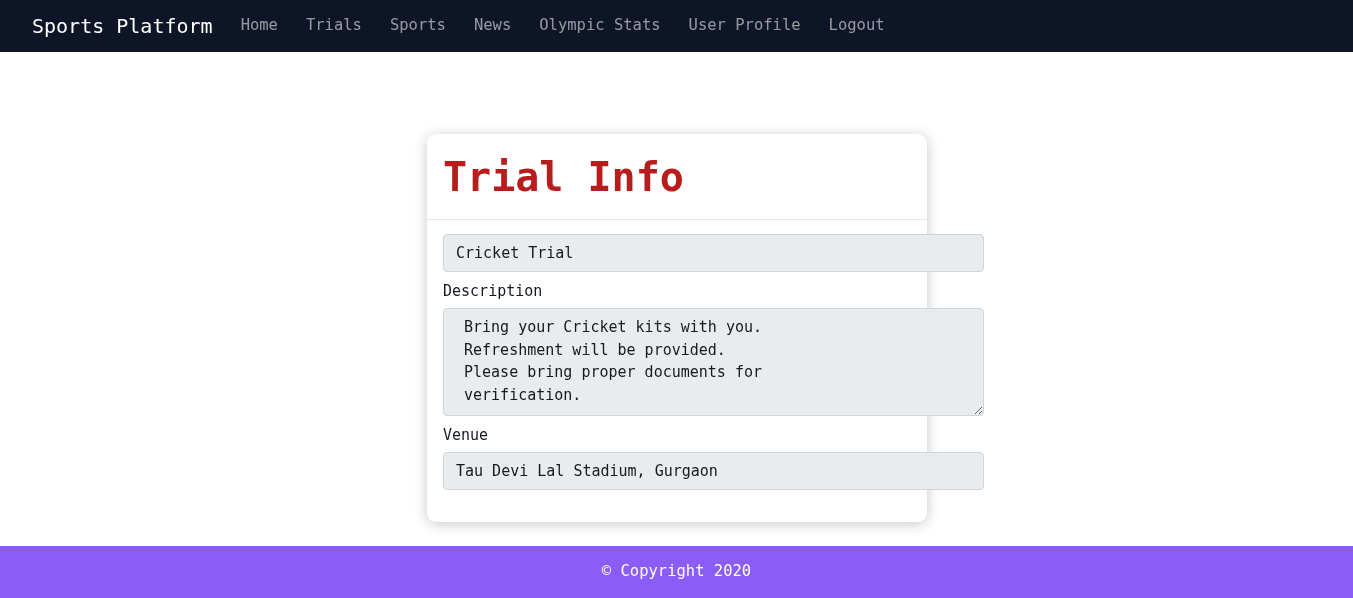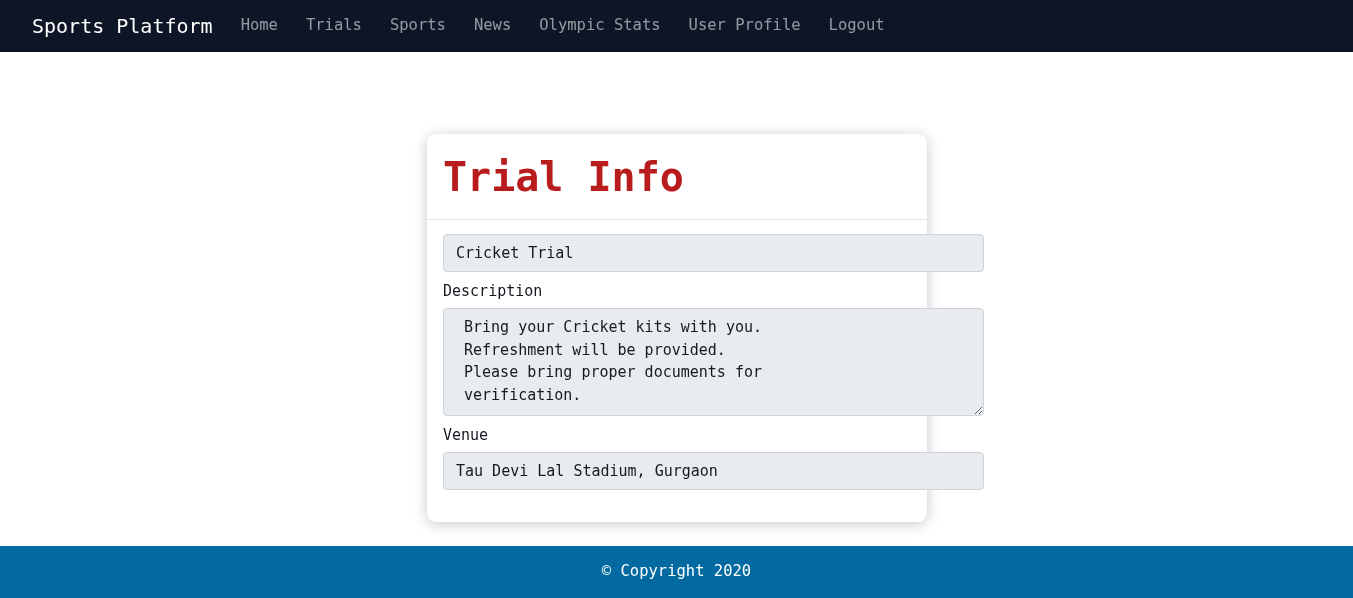--- a/index.html
+++ b/index.html
@@ -126,21 +126,21 @@
     padding-left: 20px;
   }
 
   
   .footer {
     position: absolute;
     left: 0;
     bottom: 0;
     width: 1353px;
     height: 52px;
-    background: #0369a1;
+    background: #8b5cf6;
     display: flex;
     align-items: center;
     justify-content: center;
     z-index: 5;
   }
 
   .footer-text {
     color: #ffffff;
     font-size: 15.5px;
     font-family: "DejaVu Sans Mono", "Liberation Mono", monospace;

